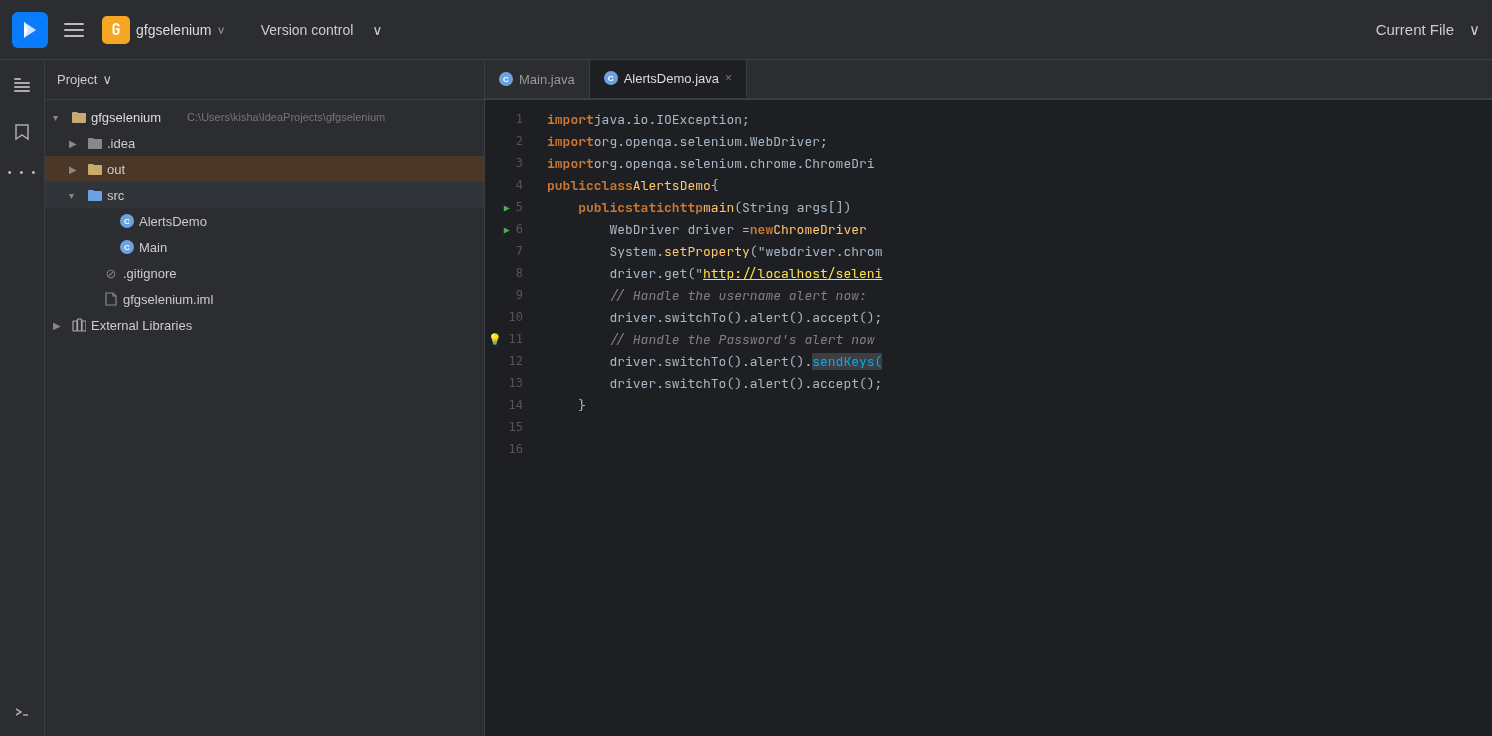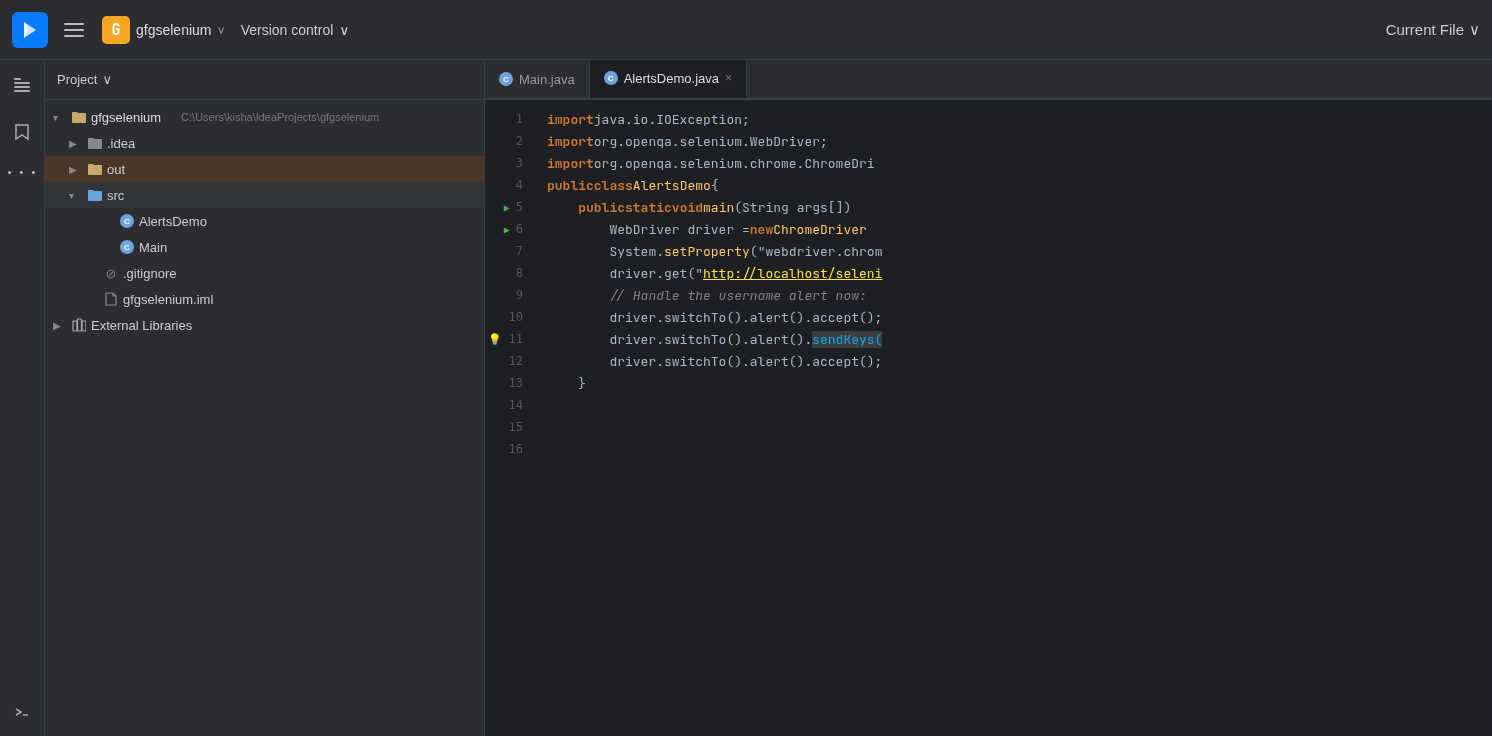--- a/index.html
+++ b/index.html
@@ -73,37 +73,37 @@
     .topbar-project-name {
       color: #ddd;
       font-size: 14px;
       font-family: sans-serif;
     }
     .topbar-chevron {
       color: #999;
       font-size: 12px;
     }
     .topbar-version-control {
-      margin-left: 16px;
+      margin-left: 36px;
       color: #ccc;
       font-size: 14px;
       font-family: sans-serif;
       cursor: pointer;
       display: flex;
       align-items: center;
-      gap: 6px;
+      gap: 19px;
     }
     .topbar-spacer { flex: 1; }
     .topbar-current-file {
       color: #ccc;
       font-size: 15px;
       font-family: sans-serif;
       display: flex;
       align-items: center;
-      gap: 5px;
+      gap: 15px;
       cursor: pointer;
     }
 
     
     .main-area {
       display: flex;
       flex: 1;
       overflow: hidden;
     }
 
@@ -385,21 +385,21 @@
     <div class="sidebar-tree">
 
       <div class="tree-item indent-0">
         <span class="tree-arrow">▾</span>
         <span class="tree-icon">
           <svg width="14" height="12" viewBox="0 0 14 12">
               <path d="M0 2 Q0 1 1 1 L5 1 L6 2 L13 2 Q14 2 14 3 L14 11 Q14 12 13 12 L1 12 Q0 12 0 11Z" fill="#c9a96e"></path>
             </svg>
         </span>
         <span style="color:#ddd; font-weight:500;">gfgselenium</span>
-        <span style="color:#777; font-size:11px; margin-left:16px;">C:\Users\kisha\IdeaProjects\gfgselenium</span>
+        <span style="color:#777; font-size:11px; margin-left:22px;">C:\Users\kisha\IdeaProjects\gfgselenium</span>
       </div>
 
       <div class="tree-item indent-1">
         <span class="tree-arrow">▶</span>
         <span class="tree-icon">
           <svg width="14" height="12" viewBox="0 0 14 12">
               <path d="M0 2 Q0 1 1 1 L5 1 L6 2 L13 2 Q14 2 14 3 L14 11 Q14 12 13 12 L1 12 Q0 12 0 11Z" fill="#888"></path>
             </svg>
         </span>
         <span>.idea</span>
@@ -559,21 +559,21 @@
         <div class="code-line">
           <span class="kw">public </span>
             <span class="kw">class </span>
             <span class="cls">AlertsDemo</span>
             <span class="plain"> {</span>
         </div>
         <div class="code-line">
           <span class="plain">&nbsp;&nbsp;&nbsp;&nbsp;</span>
             <span class="kw">public </span>
             <span class="kw">static </span>
-            <span class="kw">void </span>
+            <span class="kw">http </span>
             <span class="mth">main</span>
             <span class="plain">(String args[])</span>
         </div>
         <div class="code-line">
           <span class="plain">&nbsp;&nbsp;&nbsp;&nbsp;&nbsp;&nbsp;&nbsp;&nbsp;WebDriver driver = </span>
             <span class="kw">new </span>
             <span class="cls">ChromeDriver</span>
         </div>
         <div class="code-line">
           <span class="plain">&nbsp;&nbsp;&nbsp;&nbsp;&nbsp;&nbsp;&nbsp;&nbsp;System.</span>
@@ -584,20 +584,23 @@
           <span class="plain">&nbsp;&nbsp;&nbsp;&nbsp;&nbsp;&nbsp;&nbsp;&nbsp;driver.get("</span>
             <span class="url">http://localhost/seleni</span>
         </div>
         <div class="code-line">
           <span class="cmt">&nbsp;&nbsp;&nbsp;&nbsp;&nbsp;&nbsp;&nbsp;&nbsp;// Handle the username alert now:</span>
         </div>
         <div class="code-line">
           <span class="plain">&nbsp;&nbsp;&nbsp;&nbsp;&nbsp;&nbsp;&nbsp;&nbsp;driver.switchTo().alert().accept();</span>
         </div>
         <div class="code-line">
+          <span class="cmt">&nbsp;&nbsp;&nbsp;&nbsp;&nbsp;&nbsp;&nbsp;&nbsp;// Handle the Password's alert now</span>
+        </div>
+        <div class="code-line">
           <span class="plain">&nbsp;&nbsp;&nbsp;&nbsp;&nbsp;&nbsp;&nbsp;&nbsp;driver.switchTo().alert().</span>
             <span style="background:#3c3f41; color:#0ea5e9;">sendKeys(</span>
         </div>
         <div class="code-line">
           <span class="plain">&nbsp;&nbsp;&nbsp;&nbsp;&nbsp;&nbsp;&nbsp;&nbsp;driver.switchTo().alert().accept();</span>
         </div>
         <div class="code-line">
           <span class="plain">&nbsp;&nbsp;&nbsp;&nbsp;}</span>
         </div>
       </div>

